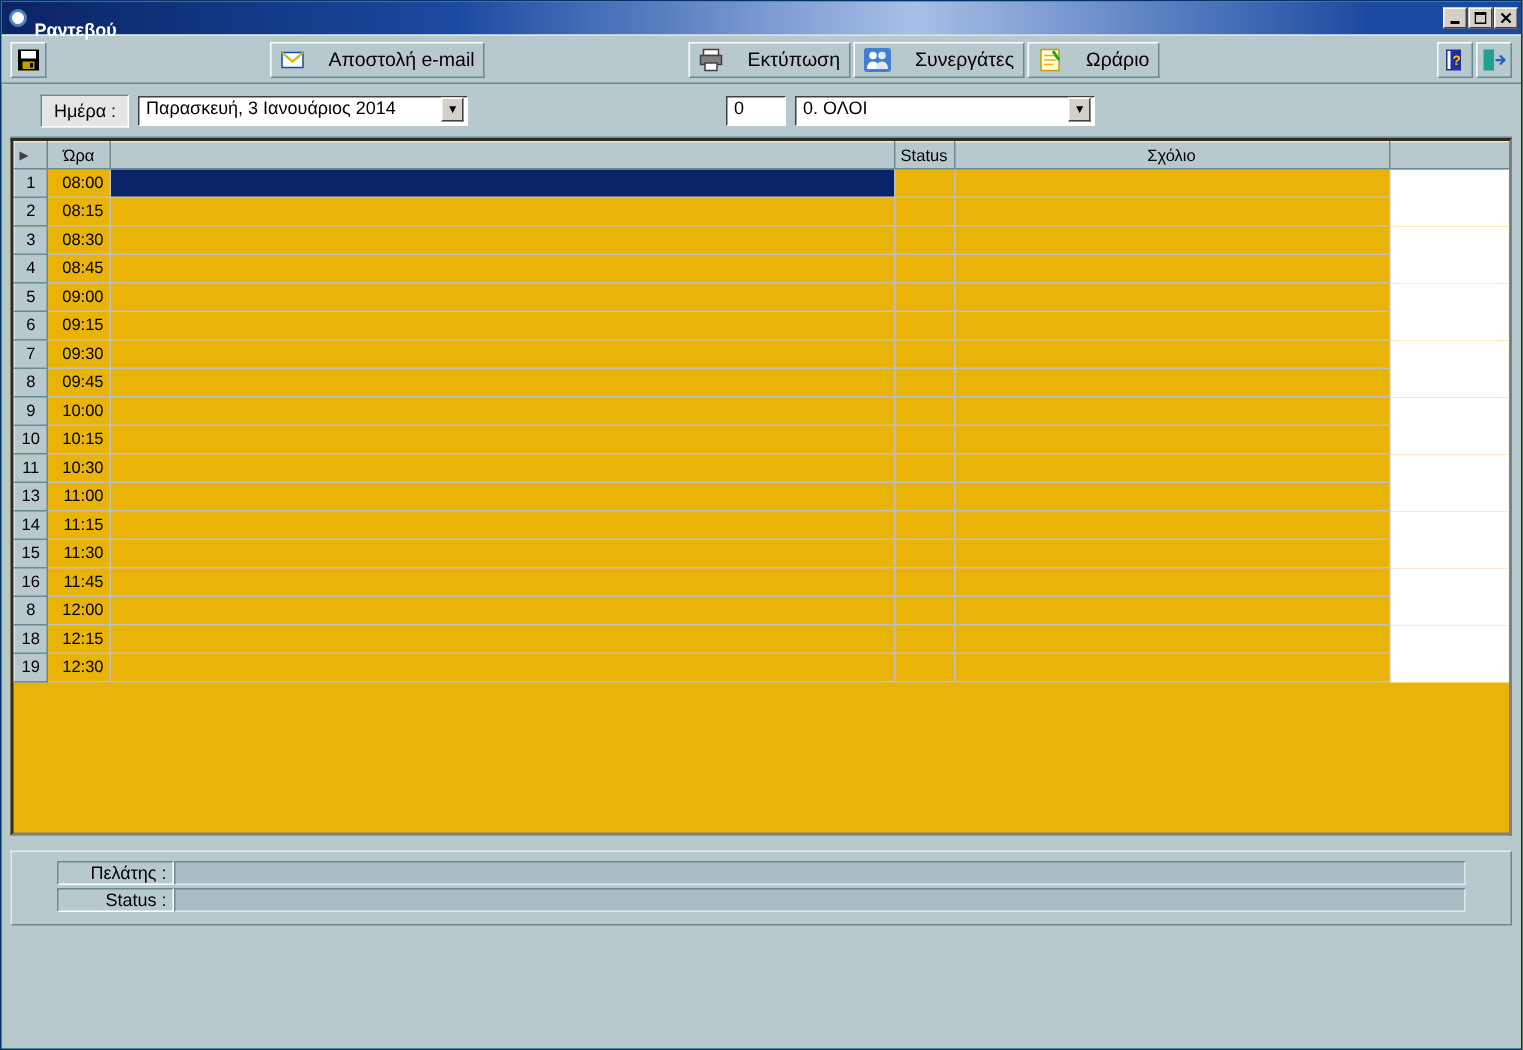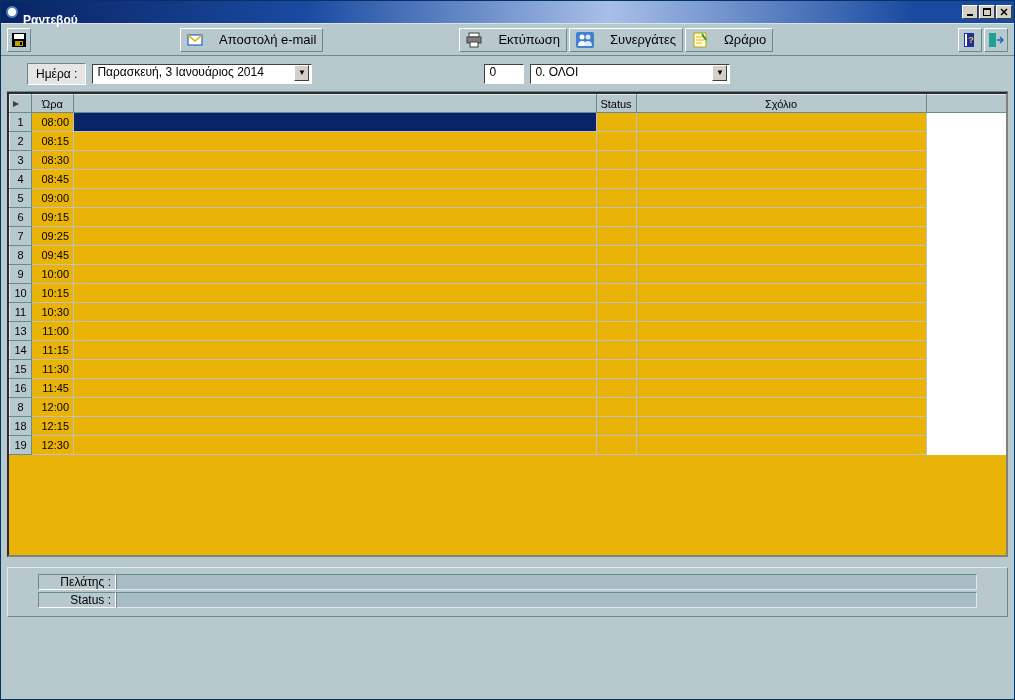--- a/index.html
+++ b/index.html
@@ -357,21 +357,21 @@
         <tr>
           <td class="rownum">6</td>
           <td class="timecol">09:15</td>
           <td class="maincol"></td>
           <td class="statuscol"></td>
           <td class="commentcol"></td>
           <td class="endcol"></td>
         </tr>
         <tr>
           <td class="rownum">7</td>
-          <td class="timecol">09:25</td>
+          <td class="timecol">09:30</td>
           <td class="maincol"></td>
           <td class="statuscol"></td>
           <td class="commentcol"></td>
           <td class="endcol"></td>
         </tr>
         <tr>
           <td class="rownum">8</td>
           <td class="timecol">09:45</td>
           <td class="maincol"></td>
           <td class="statuscol"></td>

